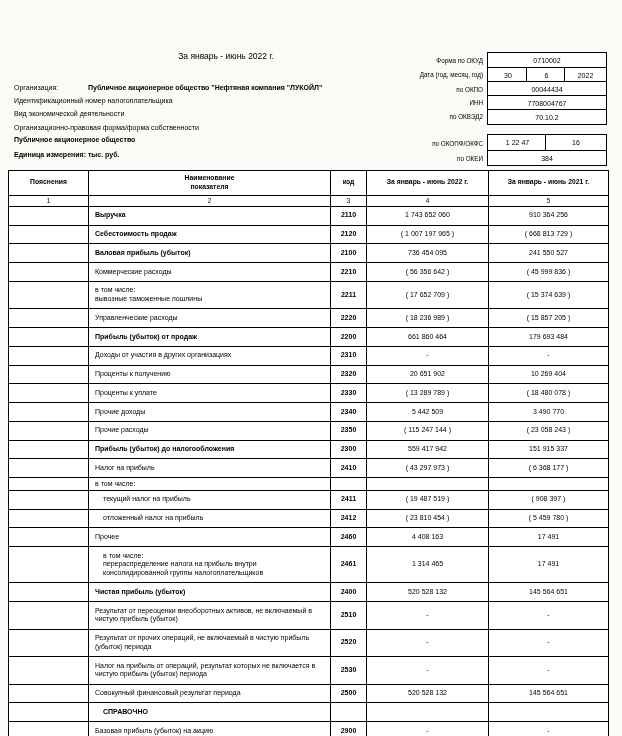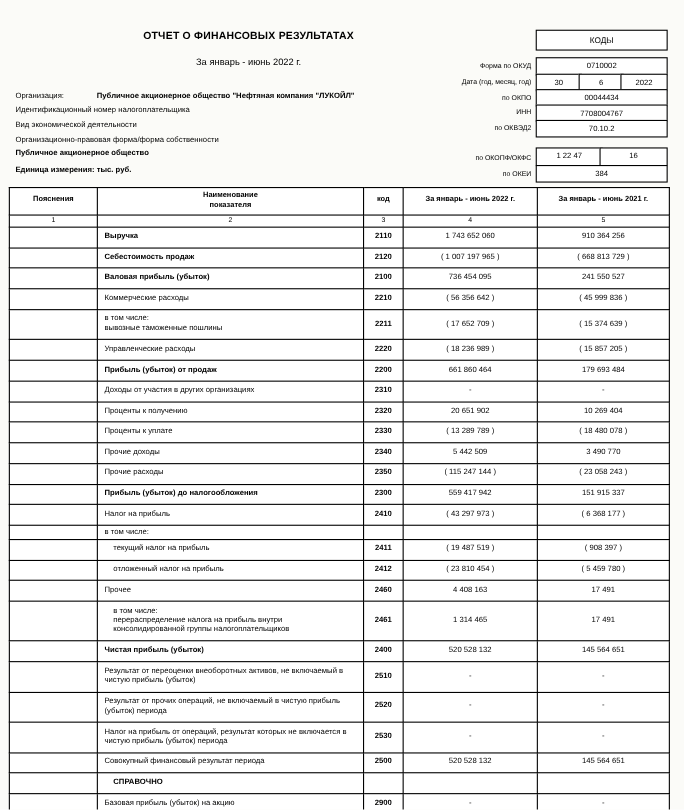--- a/index.html
+++ b/index.html
@@ -48,24 +48,22 @@
   .report-table td.c-code{font-weight:bold;}
   .report-table tr.bold td.c-name{font-weight:bold;}
   .report-table tr.tight td{padding-top:1.5px;padding-bottom:1.5px;}
   .report-table td.c-name.indent{padding-left:14px;}
 </style>
 </head>
 <body>
 
 <div class="page">
 
-  <div class="title">ОТЧЕТ О ФИНАНСОВЫХ РЕЗУЛЬТАТАХ</div>
   <div class="period">За январь - июнь 2022 г.</div>
 
-  <div class="vbox kody">КОДЫ</div>
 
   <div class="rlabel okud-label">Форма по ОКУД</div>
   <div class="vbox okud-box">0710002</div>
 
   <div class="rlabel date-label">Дата (год, месяц, год)</div>
   <div class="vbox date-box-1">30</div>
   <div class="vbox date-box-2">6</div>
   <div class="vbox date-box-3">2022</div>
 
   <div class="llabel org-label">Организация:</div>

